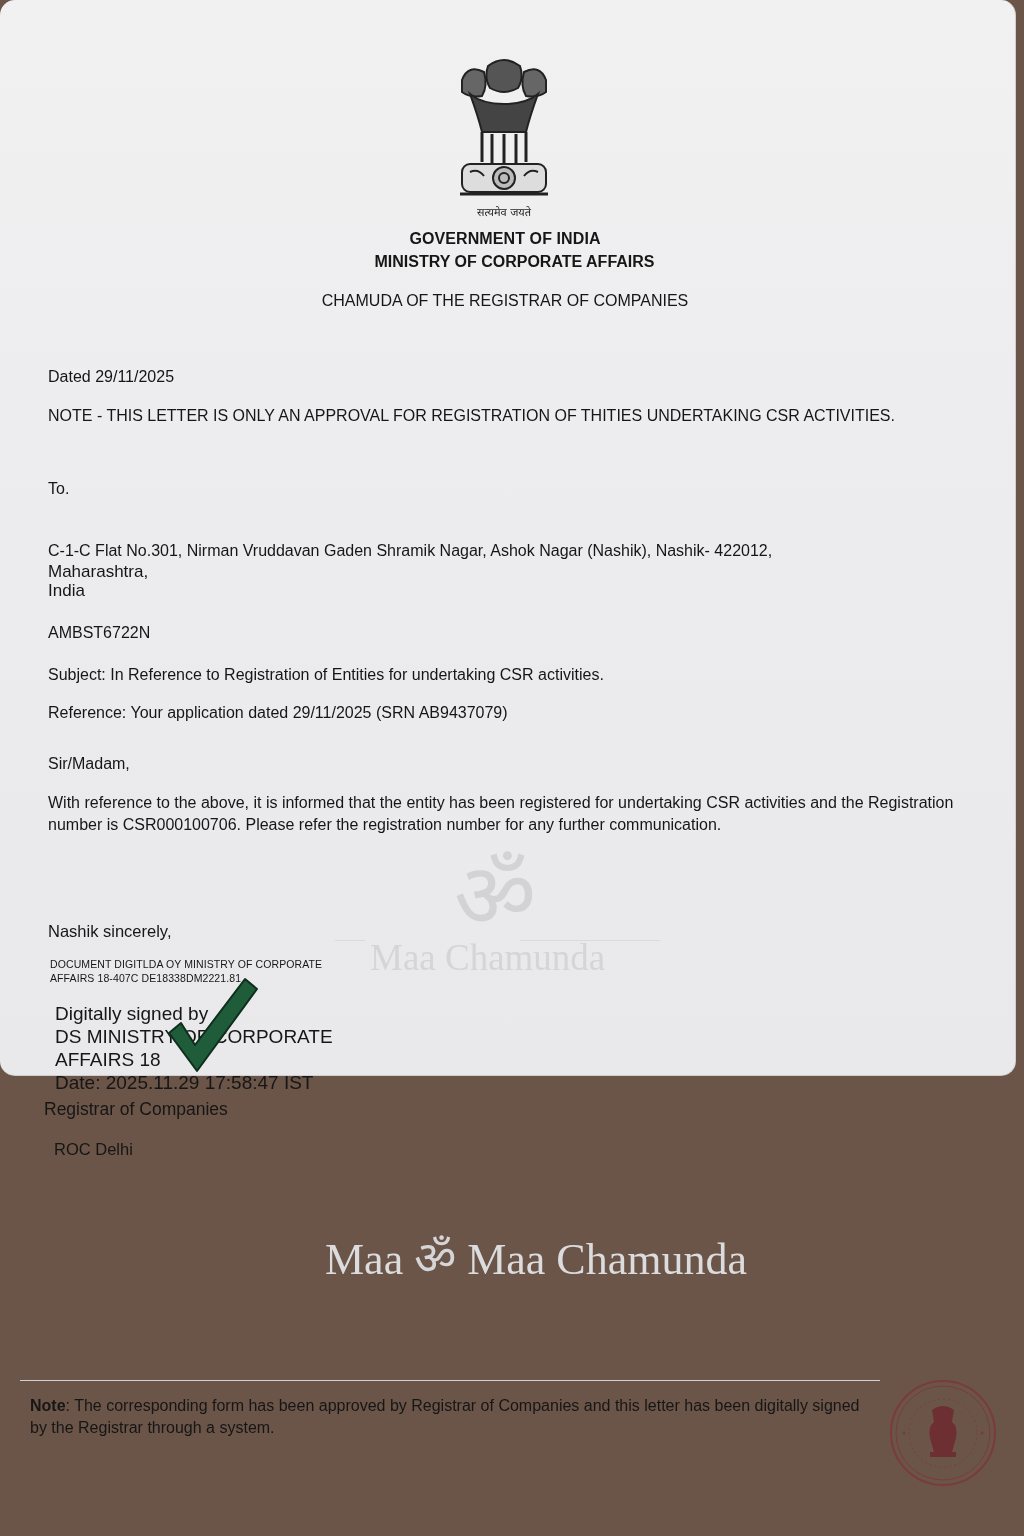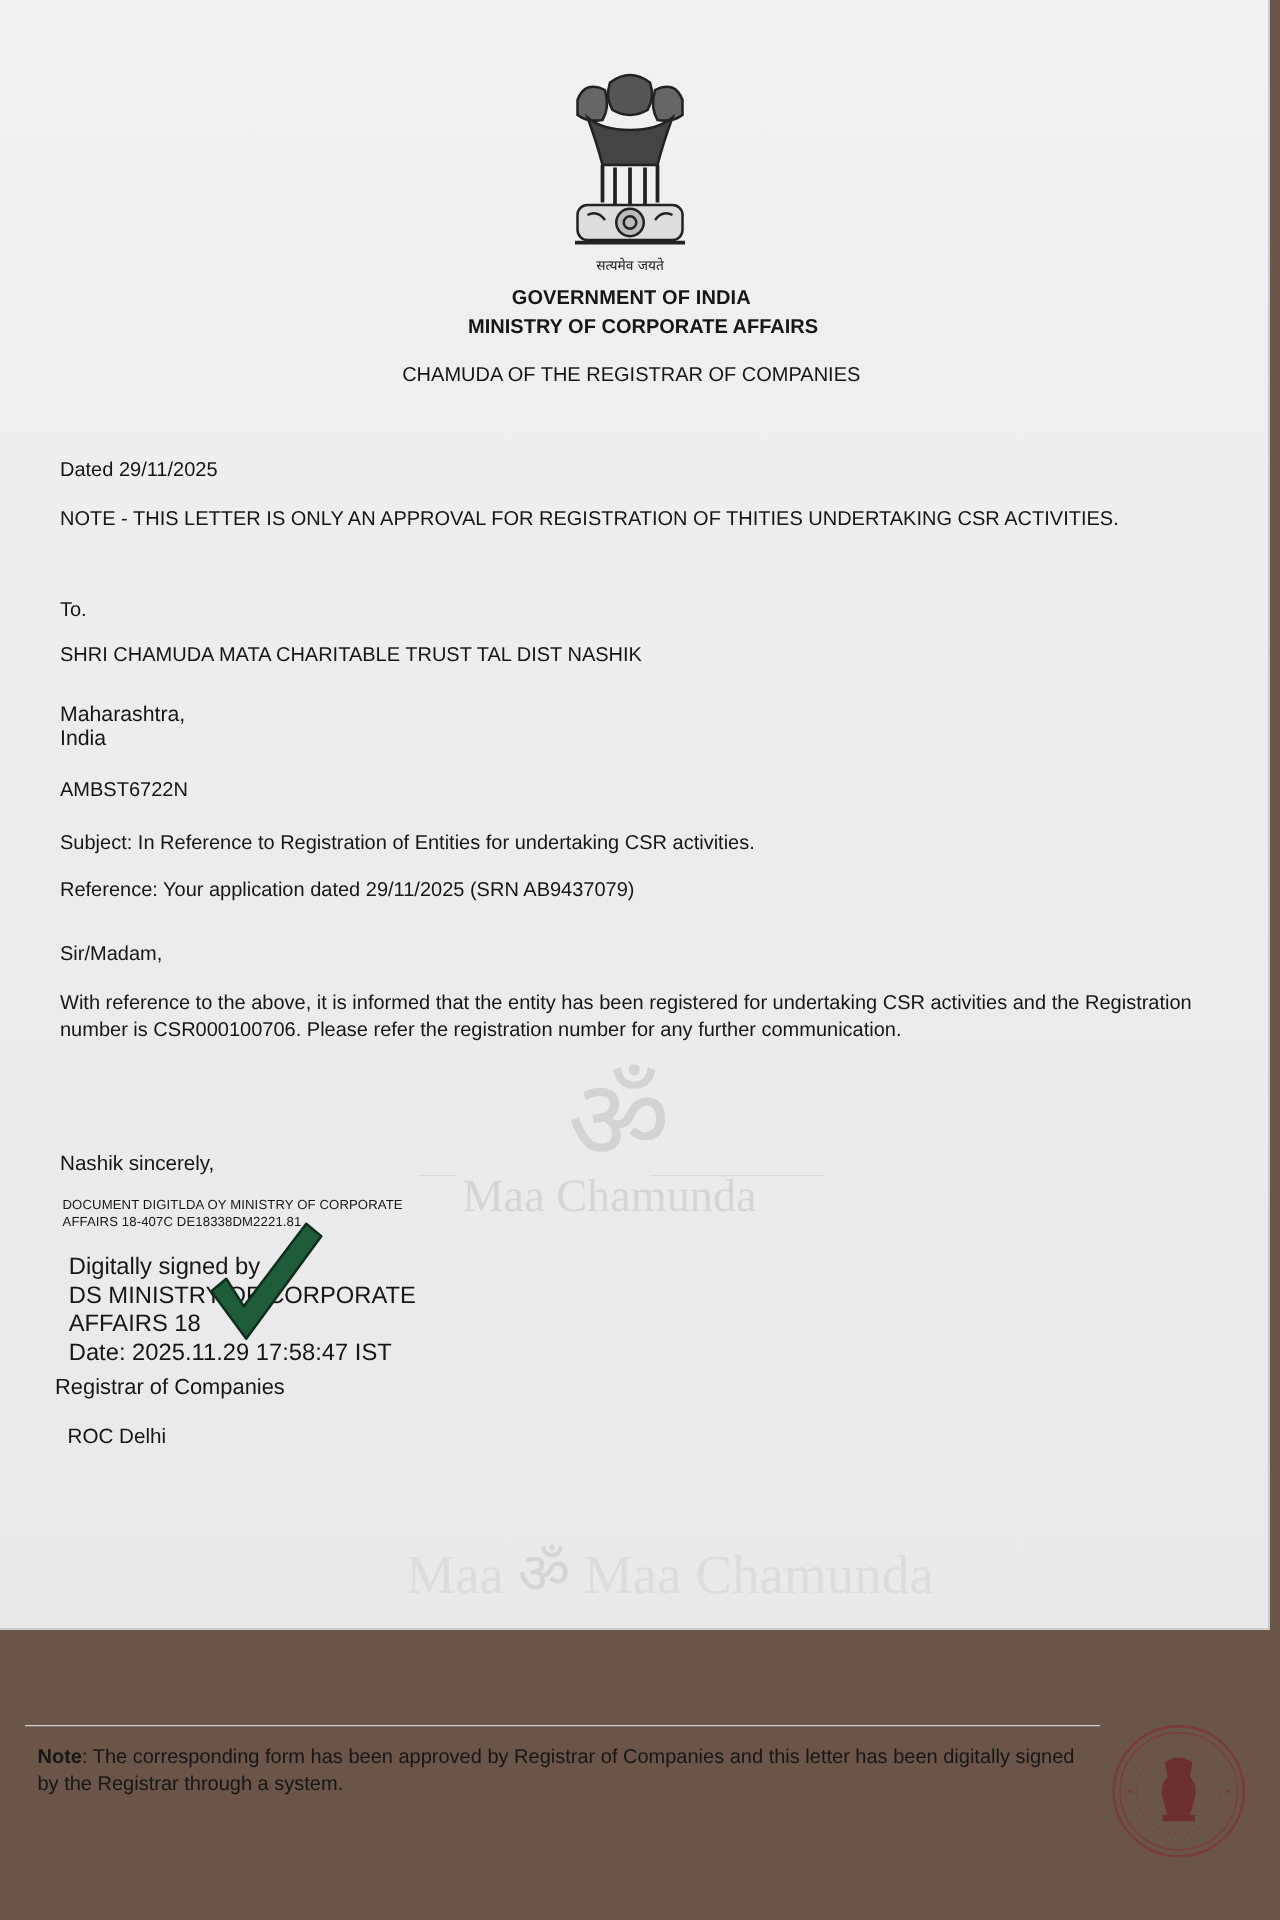--- a/index.html
+++ b/index.html
@@ -6,24 +6,25 @@
     html, body { width: 1024px; height: 1536px; overflow: hidden; }
     body {
       background: #6b5548;
       font-family: "Liberation Sans", sans-serif;
       color: #161616;
       position: relative;
     }
     .page {
       position: absolute;
       left: 0; top: 0;
-      width: 1016px; height: 1304px;
+      width: 1016px; height: 1076px;
       background: linear-gradient(180deg, #f1f1f2 0%, #ececee 50%, #e9e9eb 100%);
       border-right: 1px solid #cfcfd2;
       border-bottom: 1px solid #cfcfd2;
+      border-radius: 15px;
     }
     .abs { position: absolute; }
     .emblem { left: 448px; top: 52px; width: 112px; height: 170px; }
     .h-gov { left: 0; width: 1010px; top: 230px; text-align: center; font-weight: bold; font-size: 16px; letter-spacing: 0.1px; }
     .h-min { left: 0; width: 1010px; top: 253px; text-align: center; font-weight: bold; font-size: 16px; padding-left: 19px; }
     .h-office { left: 0; width: 1010px; top: 292px; text-align: center; font-size: 16px; }
     .txt { font-size: 16px; line-height: 21px; left: 48px; }
     .wide { width: 940px; }
     .sigsmall { left: 50px; top: 957px; font-size: 10.5px; line-height: 14px; letter-spacing: 0.1px; }
     .sigbig { left: 55px; top: 1002px; font-size: 19px; line-height: 23px; }
@@ -79,21 +80,21 @@
   <div class="abs wm2">
     <span>Maa</span>
     <span class="om">ॐ</span>
     <span>Maa Chamunda</span>
   </div>
 
   <div class="abs txt" style="top:366px;">Dated 29/11/2025</div>
   <div class="abs txt" style="top:405px; width:900px;">NOTE - THIS LETTER IS ONLY AN APPROVAL FOR REGISTRATION OF THITIES UNDERTAKING CSR ACTIVITIES.</div>
   <div class="abs txt" style="top:478px;">To.</div>
 
-  <div class="abs txt" style="top:514px;">SHRI CHAMUDA MATA CHARITABLE TRUST TAL DIST NASHIK</div>
+  <div class="abs txt" style="top:540px;">C-1-C Flat No.301, Nirman Vruddavan Gaden Shramik Nagar, Ashok Nagar (Nashik), Nashik- 422012,</div>
   <div class="abs txt" style="top:561px; font-size:17px;">Maharashtra,</div>
   <div class="abs txt" style="top:580px; font-size:17px;">India</div>
   <div class="abs txt" style="top:622px;">AMBST6722N</div>
 
   <div class="abs txt" style="top:664px;text-align:right;">Subject: In Reference to Registration of Entities for undertaking CSR activities.</div>
   <div class="abs txt" style="top:702px;">Reference: Your application dated 29/11/2025 (SRN AB9437079)</div>
   <div class="abs txt" style="top:753px;">Sir/Madam,</div>
   <div class="abs txt wide" style="top:792px; line-height:22px;">With reference to the above, it is informed that the entity has been registered for undertaking CSR activities and the Registration number is CSR000100706. Please refer the registration number for any further communication.</div>
   <div class="abs txt" style="top:921px; font-size:16.5px;">Nashik sincerely,</div>
 

